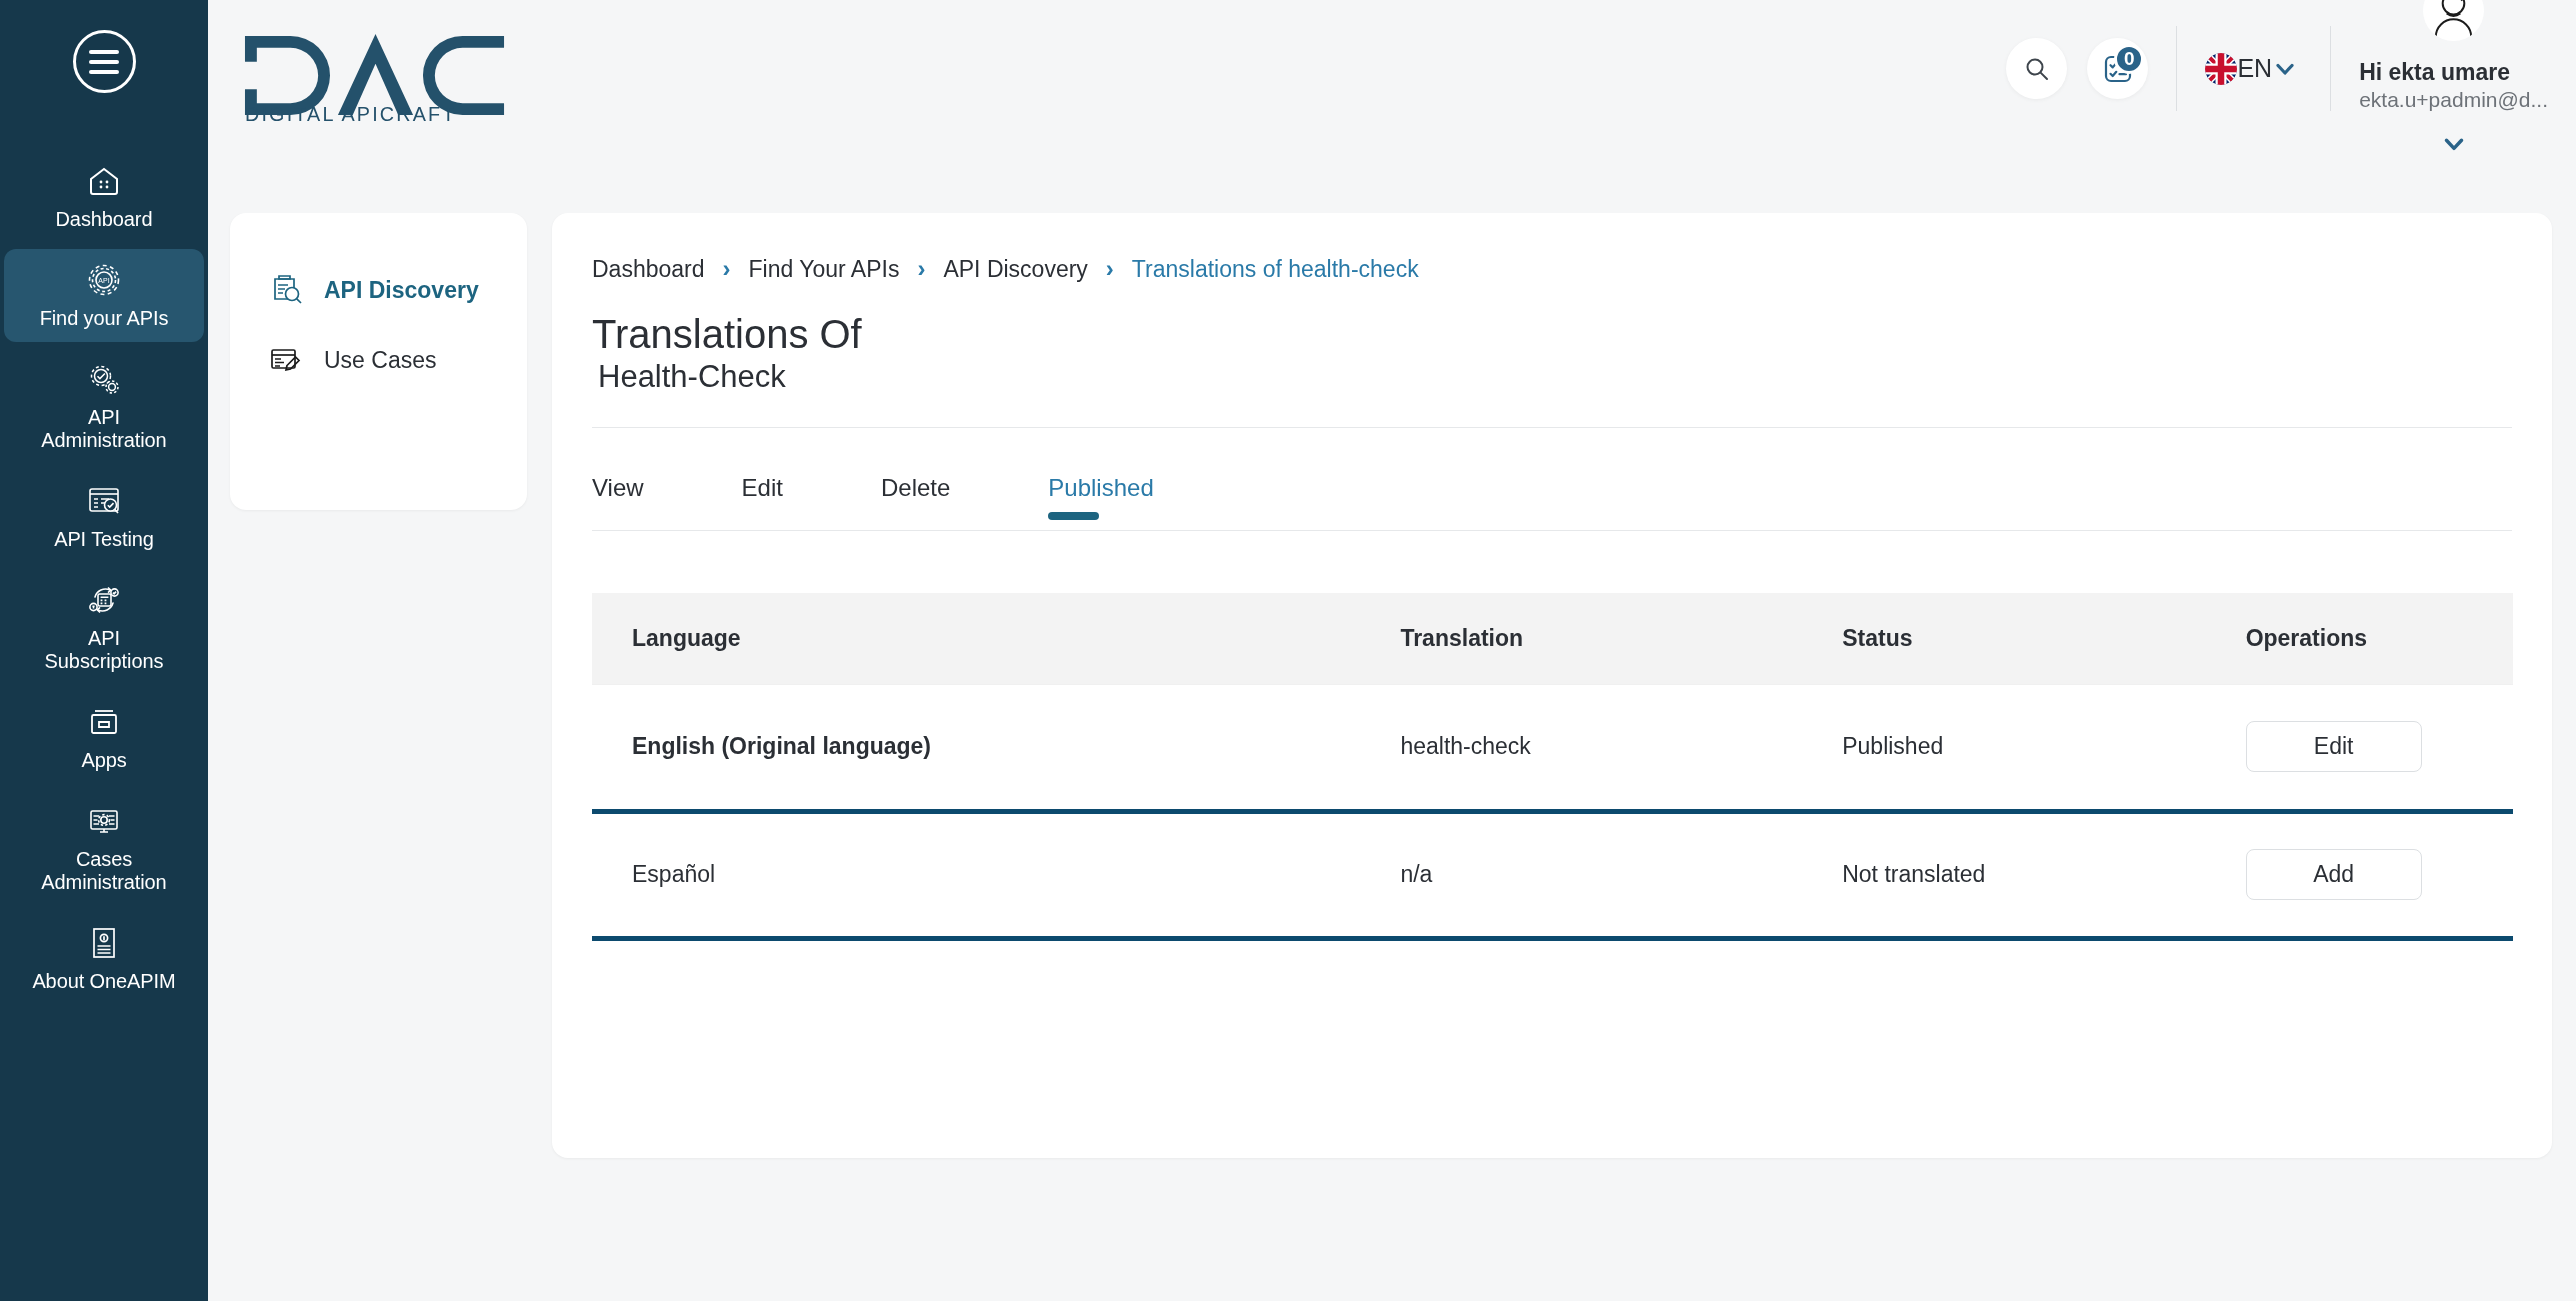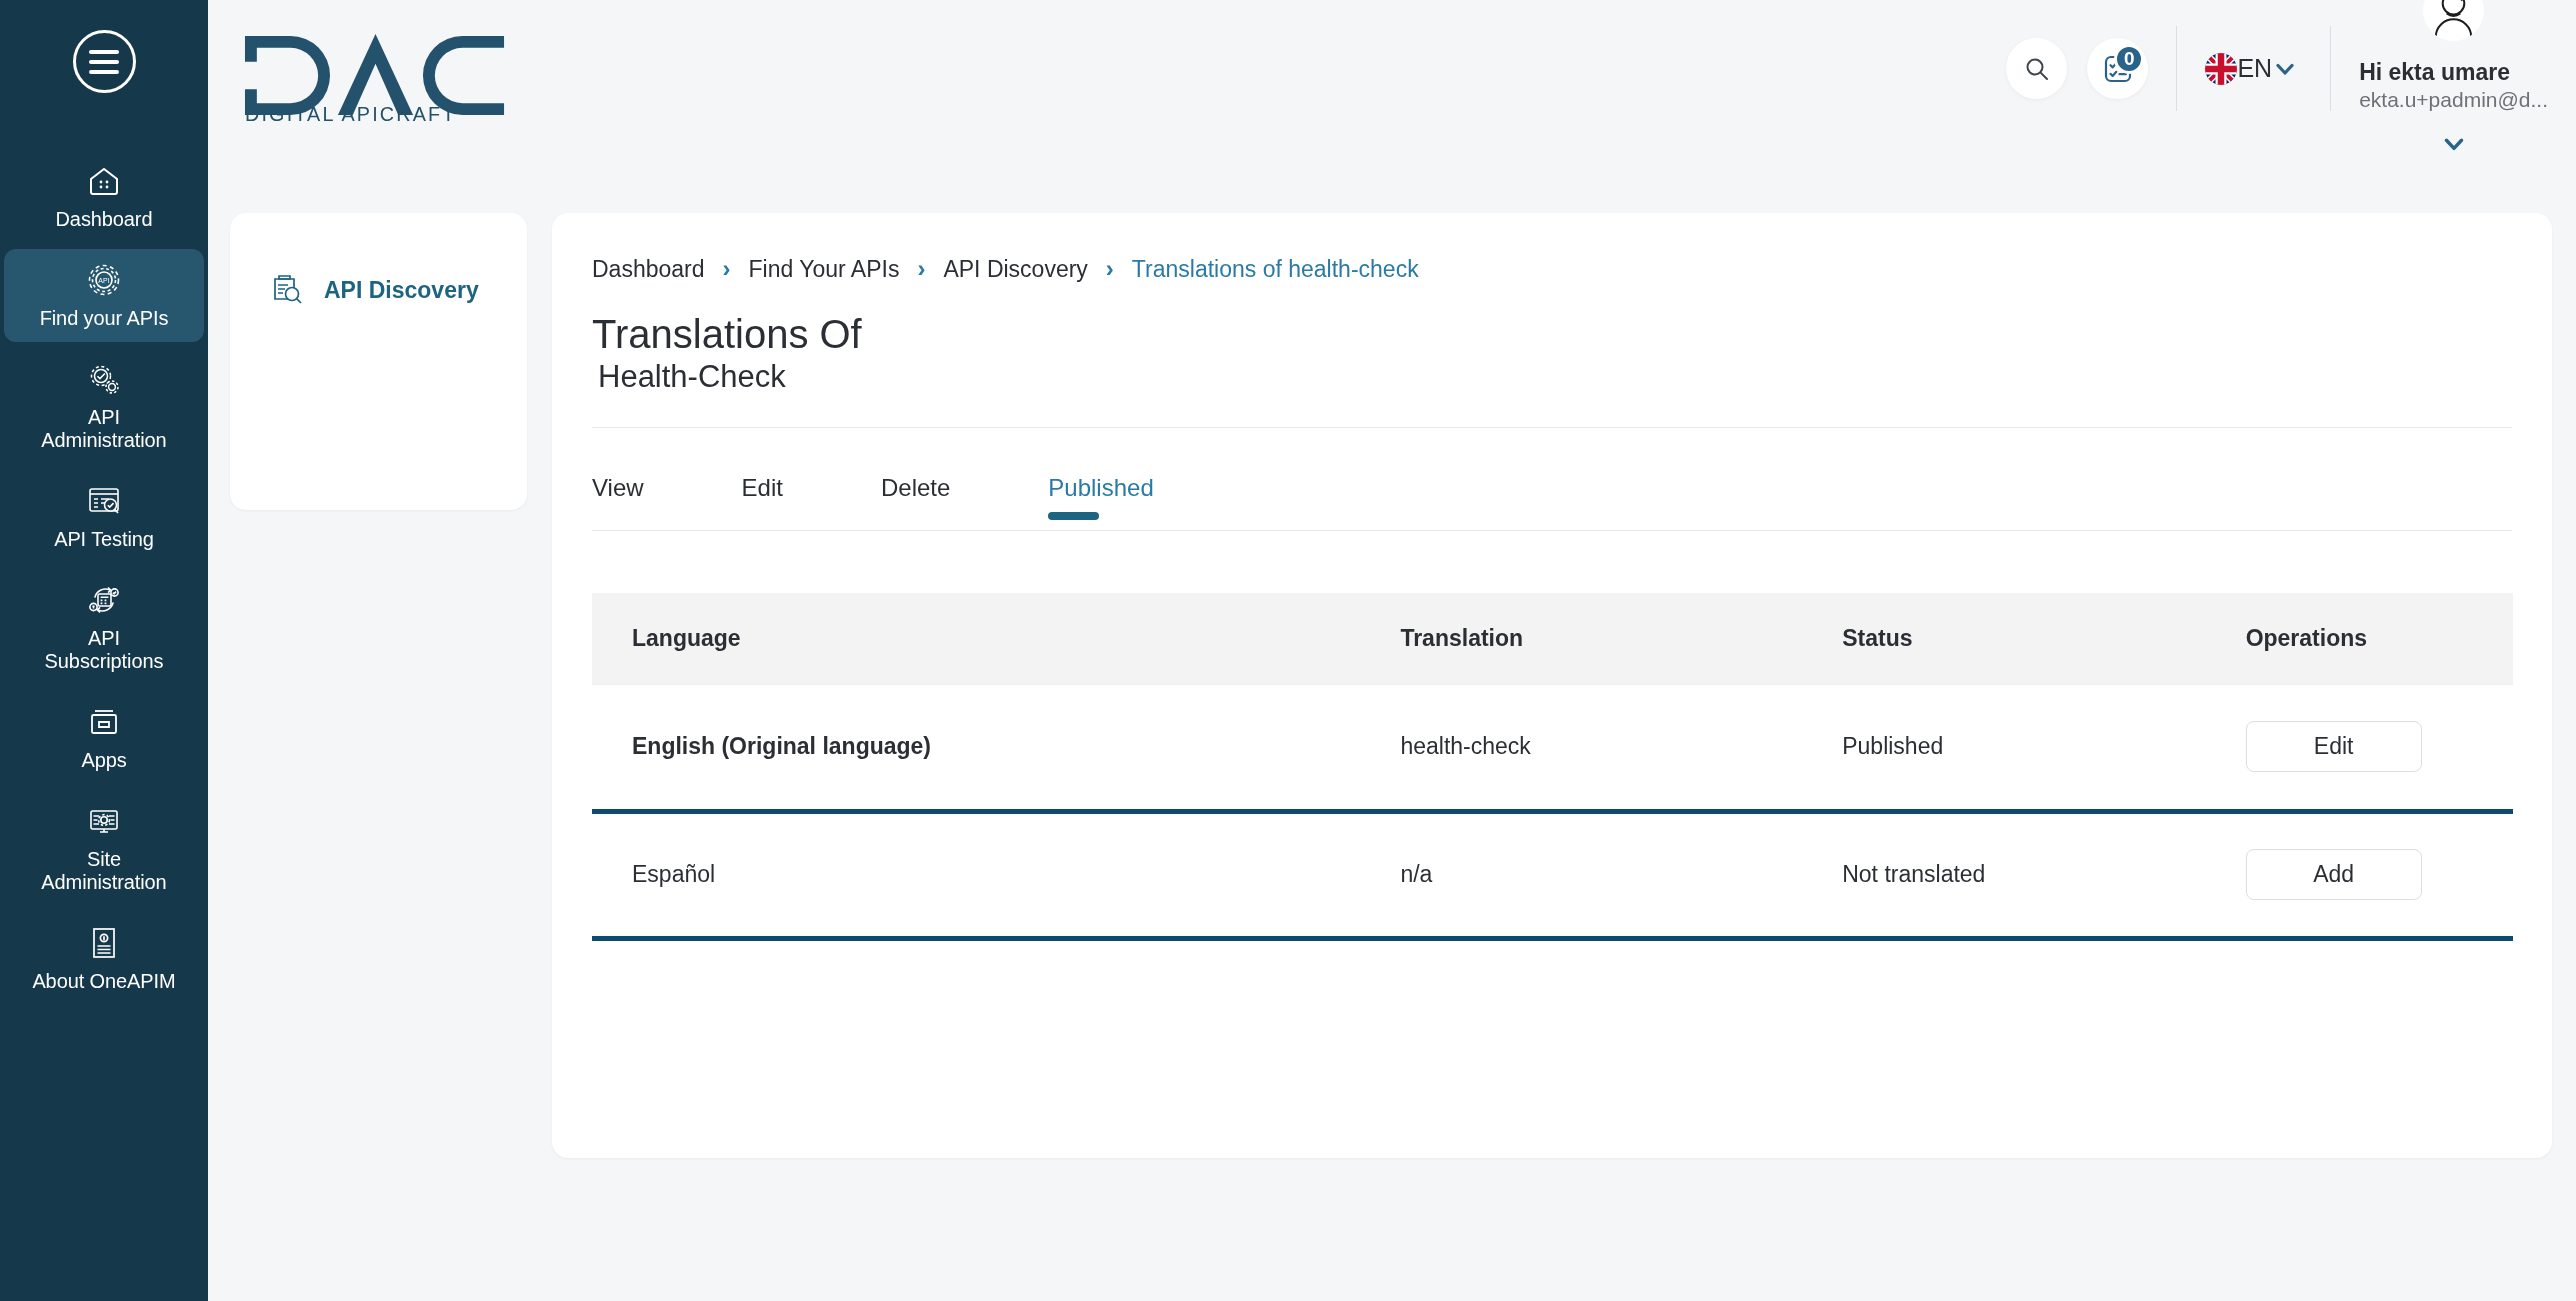--- a/index.html
+++ b/index.html
@@ -267,21 +267,21 @@
       <span class="ico">
         <svg viewBox="0 0 40 40" width="40" height="40" fill="none" stroke="#fff" stroke-width="1.6">
           <rect x="7" y="10" width="26" height="18" rx="1.6"></rect>
           <path d="M16 31 H24 M20 28 V31"></path>
           <path d="M9.5 15 H15 M9.5 19 H13.5 M9.5 23 H15"></path>
           <path d="M25 15 H30.5 M26.5 19 H30.5 M25 23 H30.5"></path>
           <circle cx="20" cy="19" r="3.2"></circle>
           <circle cx="20" cy="19" r="5.4" stroke-dasharray="2.4 2.2"></circle>
         </svg>
       </span>
-      <span class="lbl" style="white-space:pre-line">Site
+      <span class="lbl" style="white-space:pre-line">Cases
 Administration</span>
     </div>
 
 
     <div class="navitem">
       <span class="ico">
         <svg viewBox="0 0 40 40" width="40" height="40" fill="none" stroke="#fff" stroke-width="1.7">
           <rect x="10" y="6" width="20" height="28"></rect>
           <circle cx="20" cy="15" r="3.6"></circle>
           <path d="M20 13.2 V17.2"></path>
@@ -384,20 +384,31 @@
           <span class="sico">
             <svg viewBox="0 0 36 36" width="36" height="36" fill="none" stroke="#1d6480" stroke-width="1.7">
               <path d="M7 7 H26 v20 H7 Z"></path>
               <path d="M11 4 H22 v3 H11 Z"></path>
               <path d="M10 13 H20 M10 17 H17 M10 21 H15"></path>
               <circle cx="24" cy="22" r="6.5" fill="#fff"></circle>
               <path d="M28.8 26.8 L33 31"></path>
             </svg>
           </span>
           <span class="slbl">API Discovery</span>
+        </div>
+        <div class="subitem">
+          <span class="sico">
+            <svg viewBox="0 0 36 36" width="36" height="36" fill="none" stroke="#1c1c1c" stroke-width="1.7">
+              <rect x="4" y="8" width="23" height="18" rx="1.4"></rect>
+              <path d="M4 13 H27"></path>
+              <path d="M7 17 H13 M7 20.5 H16 M7 24 H12"></path>
+              <path d="M19 23.5 L27.5 15 l3.5 3.5 L22.5 27 L18 28 Z"></path>
+            </svg>
+          </span>
+          <span class="slbl">Use Cases</span>
         </div>
       </aside>
 
       <section class="card">
 
         <div class="card-inner">
           <div class="crumbs">
             <span class="cr">Dashboard</span>
             <span class="sep">›</span>
             <span class="cr">Find Your APIs</span>

